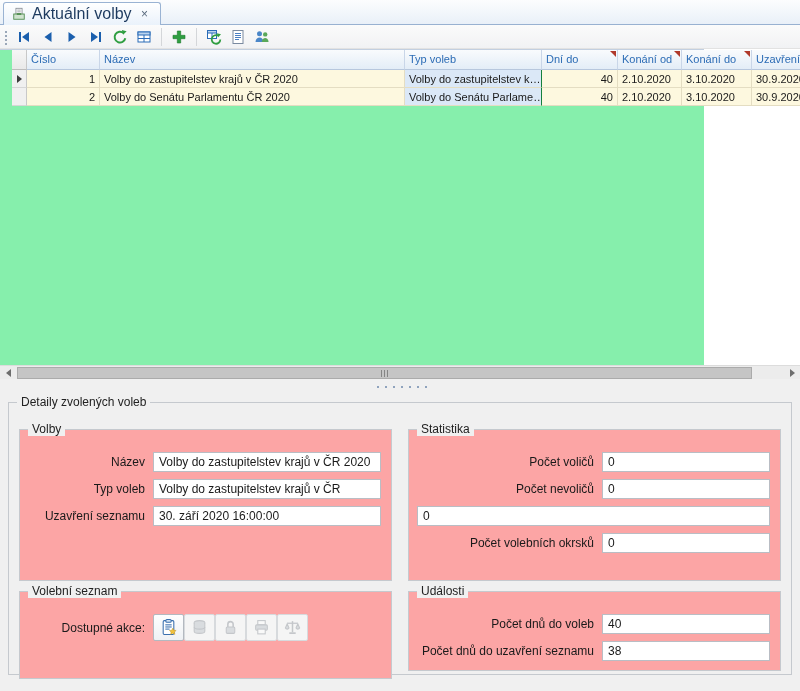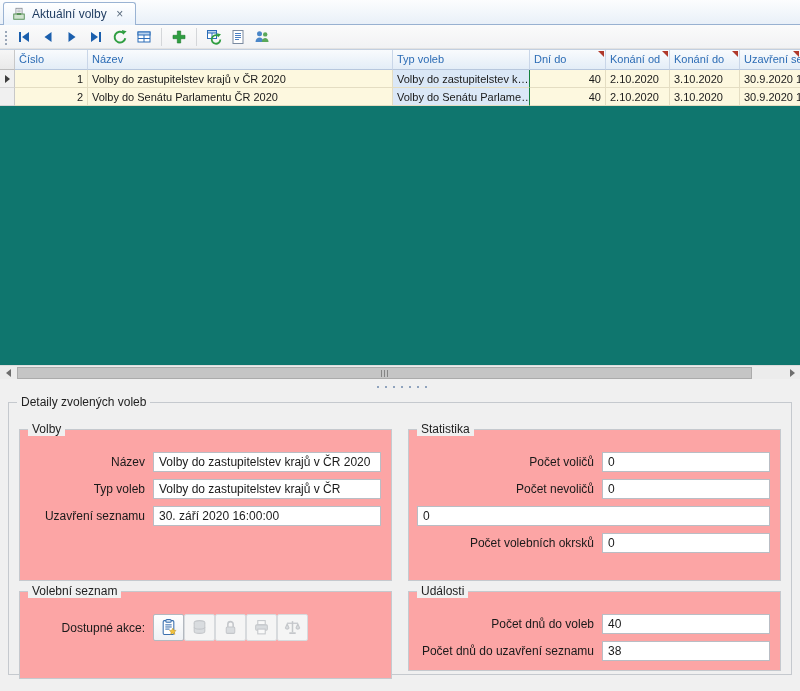--- a/index.html
+++ b/index.html
@@ -5,35 +5,35 @@
   * { box-sizing: border-box; margin: 0; padding: 0; }
   html,body { width:800px; height:691px; overflow:hidden;
     font-family:"Liberation Sans","DejaVu Sans",sans-serif; font-size:11px; color:#1a1a1a; background:#fff; }
 
   
   .tabbar { position:absolute; left:0; top:0; width:800px; height:25px;
     background:linear-gradient(#fcfdfe,#e9f0f8); border-bottom:1px solid #98b1d1; }
   .tab { position:absolute; left:3px; top:2px; height:23px;
     background:linear-gradient(#ffffff,#eaf2fb); border:1px solid #9ab3d3; border-bottom:none;
     border-radius:3px 3px 0 0; display:flex; align-items:center; gap:6px; padding:0 8px; }
-  .tab-title { color:#1d3a5f; font-size:12px; }
+  .tab-title { color:#1d3a5f; font-size:16px; }
   .tab-close { color:#5a6b7e; font-size:12px; width:14px; text-align:center; cursor:pointer; }
 
   
   .toolbar { position:absolute; left:0; top:25px; width:800px; height:24px;
     background:linear-gradient(#fbfbfb,#f1f2f4); border-bottom:1px solid #e2e2e2;
     display:flex; align-items:center; padding-left:3px; gap:2px; }
   .grip { width:5px; height:16px; margin-right:3px;
     background-image:radial-gradient(circle,#9aa7b8 1px,transparent 1.2px);
     background-size:4px 4px; background-position:1px 1px; }
   .tbtn { width:22px; height:22px; display:flex; align-items:center; justify-content:center; border:1px solid transparent; border-radius:2px; }
   .tsep { width:1px; height:18px; background:#d4d6d9; margin:0 4px; }
 
   
-  .grid { position:absolute; left:0; top:49px; width:800px; height:316px; background:#0f766e; border-top:1px solid #c2cfe0; }
+  .grid { position:absolute; left:0; top:49px; width:704px; height:316px; background:#86efac; border-top:1px solid #c2cfe0;padding-left:12px; }
   .grow { display:flex; width:800px; }
   .hcell { position:relative; height:20px; line-height:19px; padding:0 4px;
     background:linear-gradient(#f9fbfd,#e3edf7); border-right:1px solid #c9d6e8; border-bottom:1px solid #b7c7dd;
     color:#2c6cb5; overflow:hidden; white-space:nowrap; flex:none; }
   .hcell.ind { background:linear-gradient(#f6f6f6,#e9e9e9); border-right:1px solid #c8c8c8; border-bottom:1px solid #bdbdbd; }
   .ftri { position:absolute; top:1px; right:1px; width:0; height:0;
     border-top:6px solid #b0392b; border-left:6px solid transparent; }
   .cell { height:18px; padding:0 4px; display:flex; align-items:center;
     border-right:1px solid #e4ddc2; border-bottom:1px solid #e4ddc2;
     overflow:hidden; white-space:nowrap; background:#fdf8df; flex:none; }

